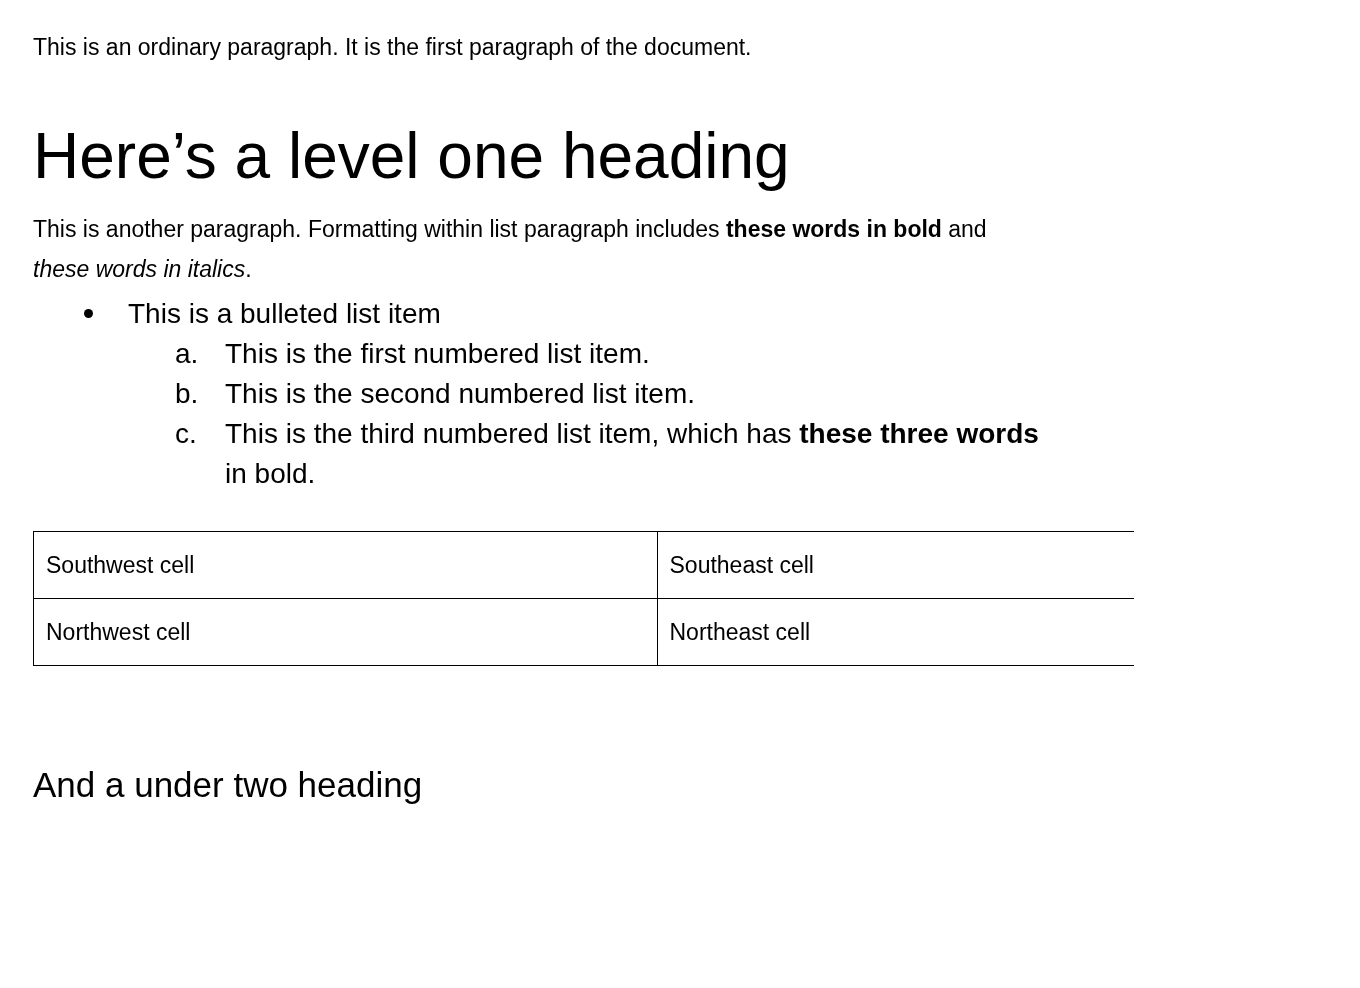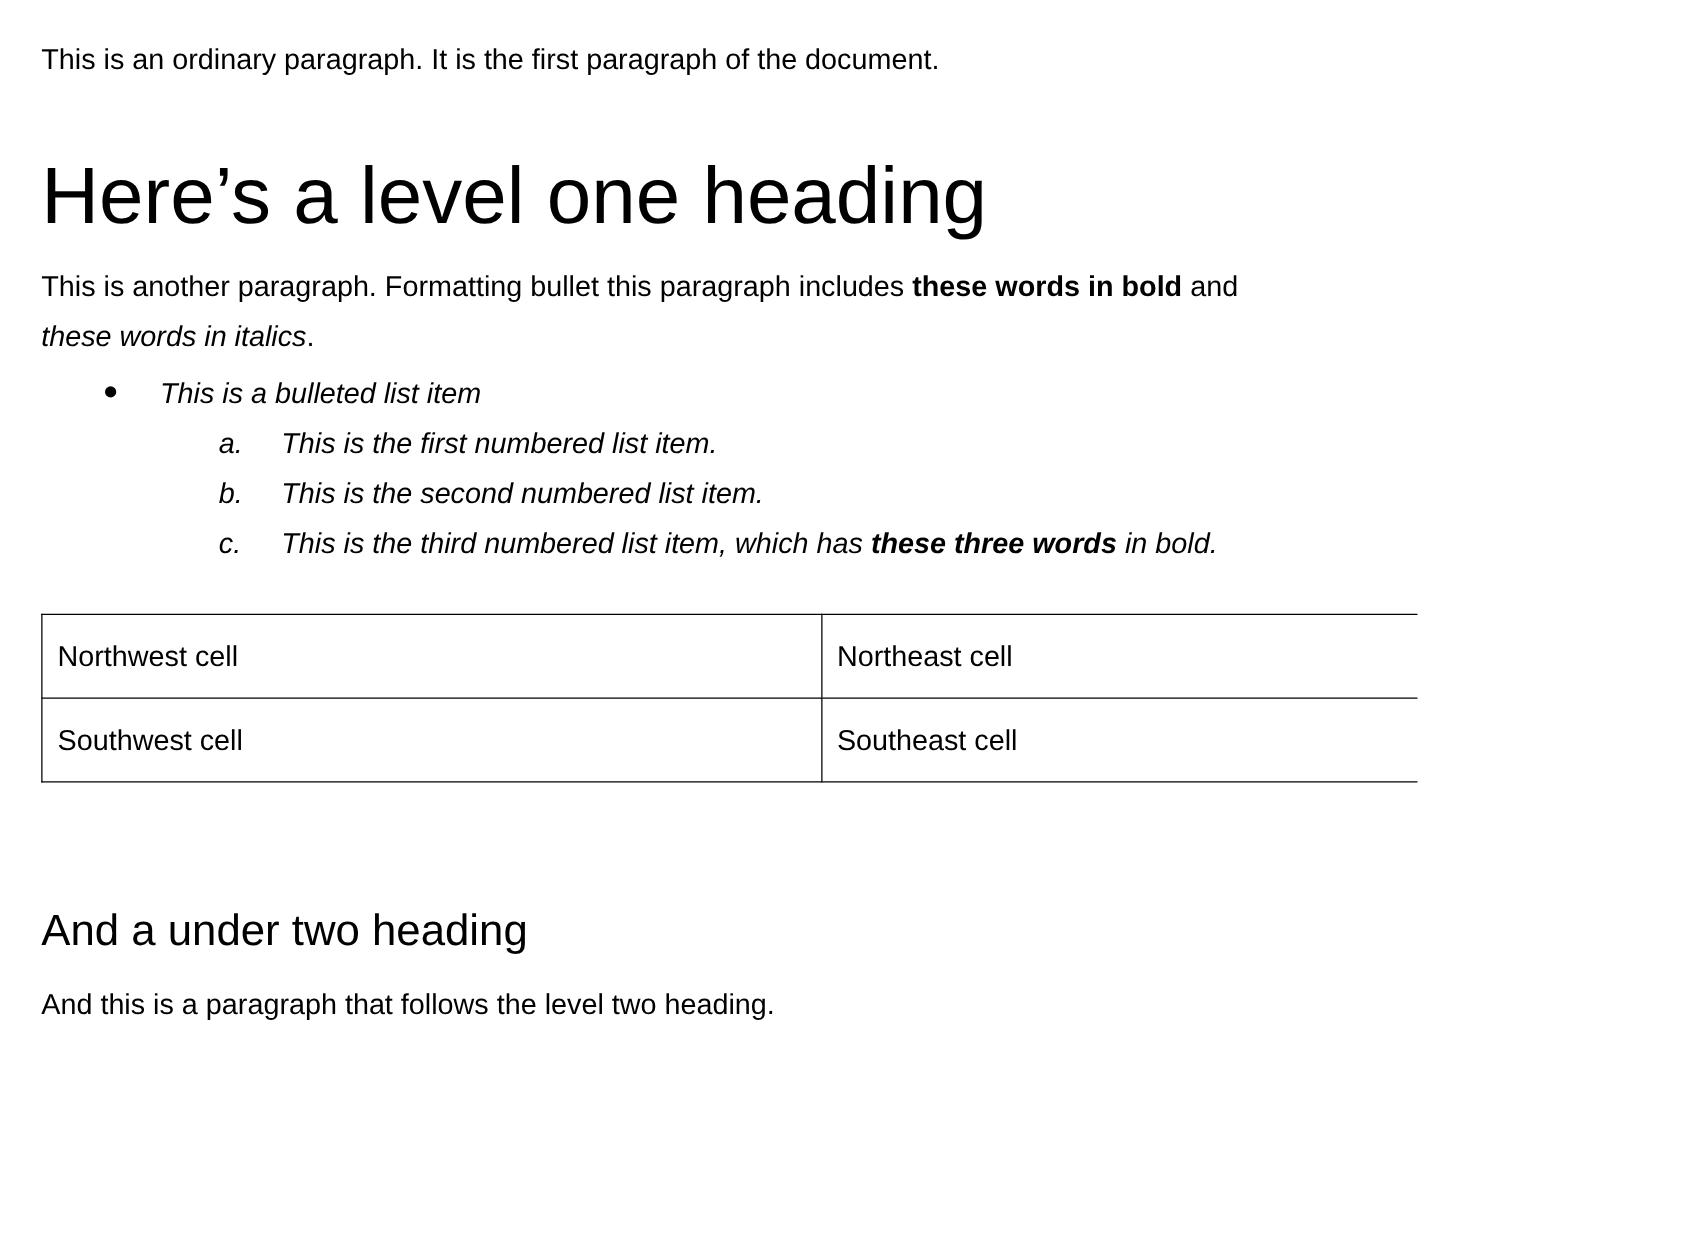--- a/index.html
+++ b/index.html
@@ -31,23 +31,22 @@
     font-weight: 400;
     margin: 99px 0 18px 0;
   }
   ul.doc-list {
     list-style: none;
     margin: 5px 0 0 0;
     padding: 0;
   }
   ul.doc-list li {
     position: relative;
-    font-size: 23px;
+    font-size: 28px;
     line-height: 40px;
-    font-style: italic;
   }
   li.lvl1 { padding-left: 95px; }
   li.lvl1 .disc {
     position: absolute;
     left: 51px;
     top: 15px;
     width: 9px;
     height: 9px;
     border-radius: 50%;
     background: #000000;
@@ -79,21 +78,21 @@
 </style>
 </head>
 <body>
 
 <div class="page">
 
   <p class="body-text">This is an ordinary paragraph. It is the first paragraph of the document.</p>
 
   <h1 class="doc-h1">Here’s a level one heading</h1>
 
-  <p class="body-text"><span>This is another paragraph. Formatting bullet this paragraph includes </span><strong>these words in bold</strong><span> and</span><br><em>these words in italics</em><span>.</span></p>
+  <p class="body-text"><span>This is another paragraph. Formatting within list paragraph includes </span><strong>these words in bold</strong><span> and</span><br><em>these words in italics</em><span>.</span></p>
 
   <ul class="doc-list">
     <li class="lvl1">
       <span class="disc"></span>
       <span>This is a bulleted list item</span>
     </li>
     <li class="lvl2">
       <span class="alpha">a.</span>
       <span>This is the first numbered list item.</span>
     </li>
@@ -102,27 +101,26 @@
       <span>This is the second numbered list item.</span>
     </li>
     <li class="lvl2">
       <span class="alpha">c.</span><span>This is the third numbered list item, which has </span><strong>these three words</strong><span> in bold.</span>
     </li>
   </ul>
 
   <table class="doc-table">
     <tbody>
       <tr>
+        <td>Southwest cell</td>
+        <td>Southeast cell</td>
+      </tr>
+      <tr>
         <td>Northwest cell</td>
         <td>Northeast cell</td>
-      </tr>
-      <tr>
-        <td>Southwest cell</td>
-        <td>Southeast cell</td>
       </tr>
     </tbody>
   </table>
 
   <h2 class="doc-h2">And a under two heading</h2>
 
-  <p class="body-text">And this is a paragraph that follows the level two heading.</p>
 
 </div>
 
 </body></html>

